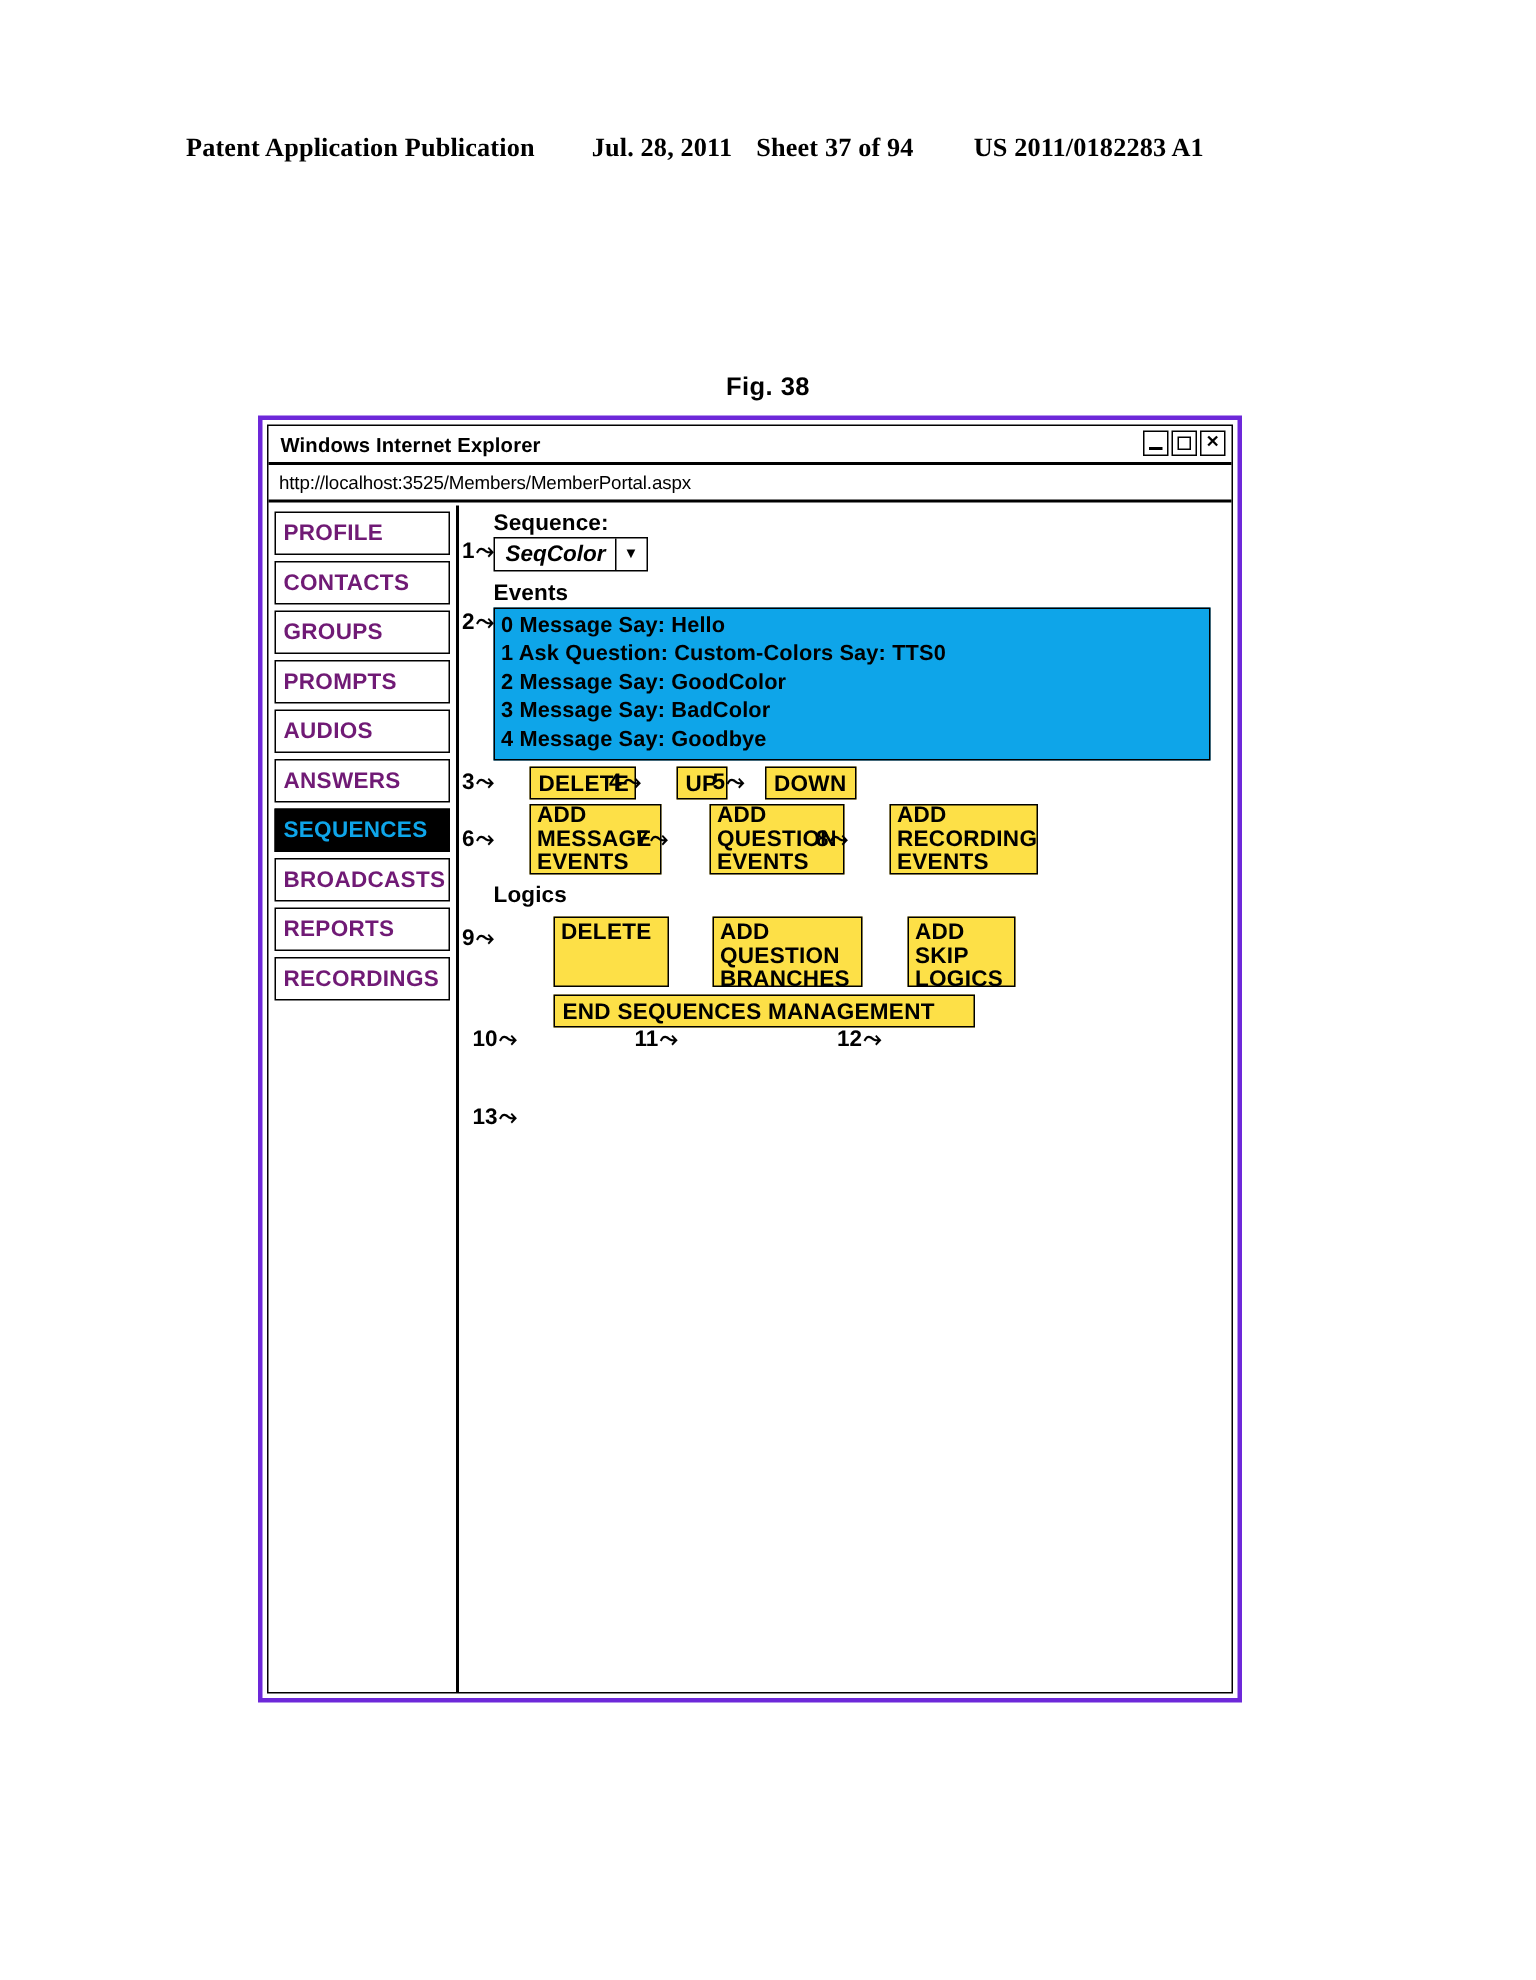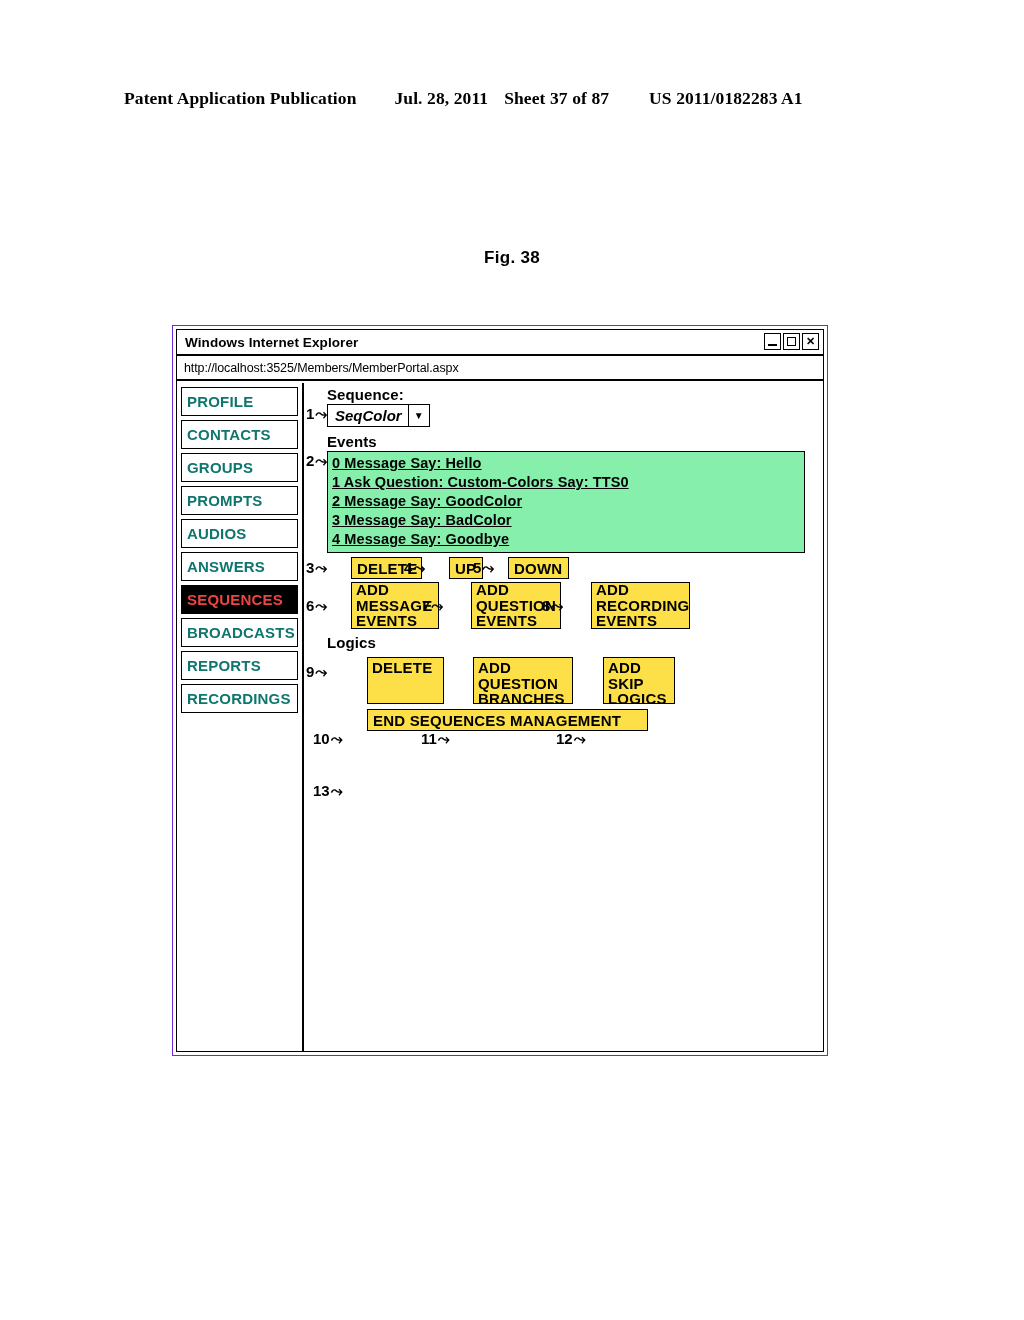--- a/index.html
+++ b/index.html
@@ -47,25 +47,24 @@
     font-size: 17px;
     letter-spacing: 0.3px;
   }
 
   
   .browser-window {
     position: absolute;
     left: 172px;
     top: 277px;
     width: 656px;
-    height: 731px;
+    height: 858px;
     background: #ffffff;
-    border: 1px solid #6d28d9;
-    box-sizing: border-box;
-    margin-top: 48px;
+    border: 3px solid #6d28d9;
+    box-sizing: border-box;
   }
   .win-inner {
     position: absolute;
     left: 3px;
     top: 3px;
     right: 3px;
     bottom: 3px;
     border: 1px solid #000;
     box-sizing: border-box;
     background: #fff;
@@ -162,26 +161,26 @@
     border: 1.5px solid #000;
     box-sizing: border-box;
     margin-bottom: 4px;
     display: flex;
     align-items: center;
     padding-left: 5px;
     font-size: 15px;
     font-weight: bold;
     letter-spacing: 0.2px;
     background: #fff;
-    color: #0f766e;
+    color: #701a75;
     white-space: nowrap;
   }
   .side-btn.selected {
     background: #000000;
-    color: #ef4444;
+    color: #0ea5e9;
     border-color: #000;
   }
 
   
   .content {
     position: relative;
     flex: 1 1 auto;
     padding-left: 23px;
     padding-top: 3px;
     box-sizing: border-box;
@@ -237,23 +236,22 @@
     align-items: center;
     justify-content: center;
     font-size: 10px;
     line-height: 1;
   }
 
   
   .listbox {
     border: 1.5px solid #000;
     box-sizing: border-box;
-    background: #86efac;
+    background: #0ea5e9;
     padding: 2px 4px 3px 4px;
-    text-decoration: underline;
   }
   .listbox .li {
     font-size: 14.5px;
     font-weight: bold;
     line-height: 19px;
     white-space: nowrap;
     letter-spacing: 0.1px;
   }
 
   
@@ -280,21 +278,21 @@
     padding: 0 4px;
   }
   .btn.multi span { display: block; }
 </style>
 </head>
 <body>
 
 <div class="pat-header">
   <span class="h-pub">Patent Application Publication</span>
   <span class="h-date">Jul. 28, 2011</span>
-  <span class="h-sheet">Sheet 37 of 87</span>
+  <span class="h-sheet">Sheet 37 of 94</span>
   <span class="h-num">US 2011/0182283 A1</span>
 </div>
 
 <div class="fig-label">Fig. 38</div>
 
 <div class="browser-window">
   <div class="win-inner">
 
     <div class="titlebar">
       <div class="title-text">Windows Internet Explorer</div>

